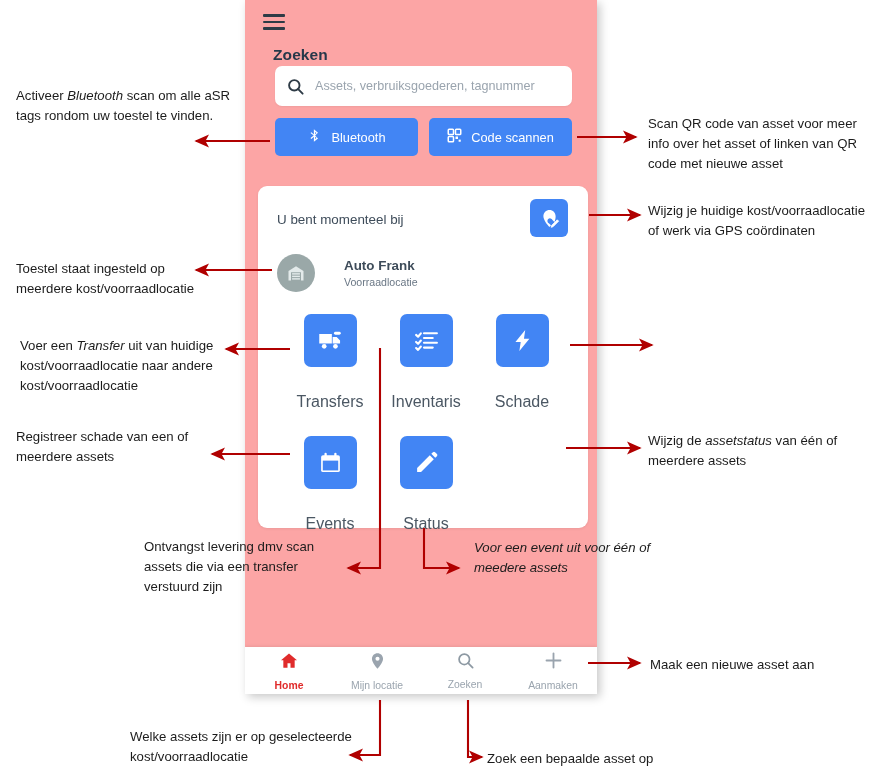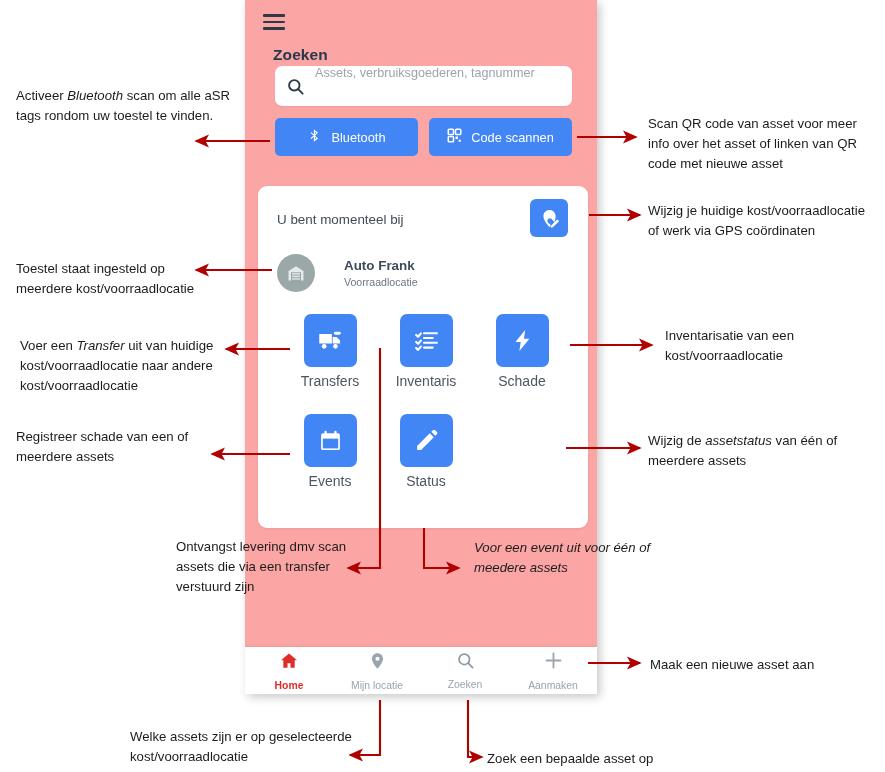--- a/index.html
+++ b/index.html
@@ -23,21 +23,21 @@
   
   .hamburger { position: absolute; left: 18px; top: 14px; width: 22px; height: 16px;
                display: flex; flex-direction: column; justify-content: space-between; }
   .hamburger i { display: block; height: 2.6px; background: #2e3b46; border-radius: 1px; }
 
   .zoeken-title { position: absolute; left: 28px; top: 46px;
                   font-size: 15.5px; font-weight: bold; color: #27384a; letter-spacing: .1px; }
 
   .searchbox { position: absolute; left: 275px - 245px; top: 66px;
                left: 30px; width: 297px; height: 40px;
-               background: #ffffff; border-radius: 7px; display: flex; 
+               background: #ffffff; border-radius: 7px; display: flex; align-items: center;
                box-shadow: 0 1px 2px rgba(0,0,0,0.05); }
   .search-ic { width: 40px; display: flex; justify-content: center; align-items: center; }
   .search-ph { font-size: 12.6px; color: #9aa4ae; }
 
   .btnrow { position: absolute; left: 30px; top: 118px; width: 297px;
             display: flex; justify-content: space-between; }
   .bluebtn { width: 143px; height: 38px; background: #4285f4; border-radius: 5px;
              display: flex; align-items: center; justify-content: center; gap: 9px;
              color: #fff; font-size: 12.8px; cursor: pointer; }
 
@@ -53,21 +53,21 @@
   .loc-av { width: 38px; height: 38px; border-radius: 50%; background: #9aa8a8;
             display: flex; align-items: center; justify-content: center; }
   .loc-name { font-size: 13.4px; font-weight: bold; color: #3e4c5a; line-height: 1.35; }
   .loc-sub { font-size: 10.6px; color: #6a7785; line-height: 1.35; }
 
   .grid { position: absolute; left: 24px; top: 128px; width: 288px;
           display: grid; grid-template-columns: repeat(3, 1fr); row-gap: 25px; }
   .tile { display: flex; flex-direction: column; align-items: center; cursor: pointer; }
   .tile .sq { width: 53px; height: 53px; background: #4285f4; border-radius: 7px;
               display: flex; align-items: center; justify-content: center; }
-  .tile .lb { margin-top: 6px; font-size: 14px; color: #4b5763; }
+  .tile .lb { margin-top: 26px; font-size: 16px; color: #4b5763; }
 
   
   .bottomnav { position: absolute; left: 0; bottom: 0; width: 352px; height: 47px;
                background: #ffffff; display: flex; box-shadow: 0 -1px 3px rgba(0,0,0,0.08); }
   .nav { flex: 1; display: flex; flex-direction: column; align-items: center;
          justify-content: center; gap: 5px; cursor: pointer; }
   .nav .nlb { font-size: 10.4px; color: #9aa4ae; }
   .nav.active .nlb { color: #e02b2b; font-weight: bold; }
 
   
@@ -259,25 +259,24 @@
   <div class="ann" style="left:16px; top:259px; width:205px;">Toestel staat ingesteld op meerdere kost/voorraadlocatie</div>
 
   <div class="ann" style="left:20px; top:336px; width:220px;"><span>Voer een </span><em>Transfer</em><span> uit van huidige kost/voorraadlocatie naar andere kost/voorraadlocatie</span></div>
 
   <div class="ann" style="left:16px; top:427px; width:200px;">Registreer schade van een of meerdere assets</div>
 
   <div class="ann" style="left:648px; top:114px; width:226px;">Scan QR code van asset voor meer info over het asset of linken van QR code met nieuwe asset</div>
 
   <div class="ann" style="left:648px; top:201px; width:222px;">Wijzig je huidige kost/voorraadlocatie of werk via GPS coördinaten</div>
 
-  <div class="ann" style="left:665px; top:326px; width:200px;">Inventarisatie van een kost/voorraadlocatie</div>
 
   <div class="ann" style="left:648px; top:431px; width:230px;"><span>Wijzig de </span><em>assetstatus</em><span> van één of meerdere assets</span></div>
 
-  <div class="ann" style="left:144px; top:537px; width:200px;margin-left:32px;">Ontvangst levering dmv scan assets die via een transfer verstuurd zijn</div>
+  <div class="ann" style="left:144px; top:537px; width:200px;">Ontvangst levering dmv scan assets die via een transfer verstuurd zijn</div>
 
   <div class="ann" style="left:474px; top:538px; width:185px;font-style:italic;">Voor een event uit voor één of meedere assets</div>
 
   <div class="ann" style="left:130px; top:727px; width:270px;">Welke assets zijn er op geselecteerde kost/voorraadlocatie</div>
 
   <div class="ann" style="left:487px; top:749px; width:220px;">Zoek een bepaalde asset op</div>
 
   <div class="ann" style="left:650px; top:655px; width:230px;">Maak een nieuwe asset aan</div>
 
   <svg class="ov">

